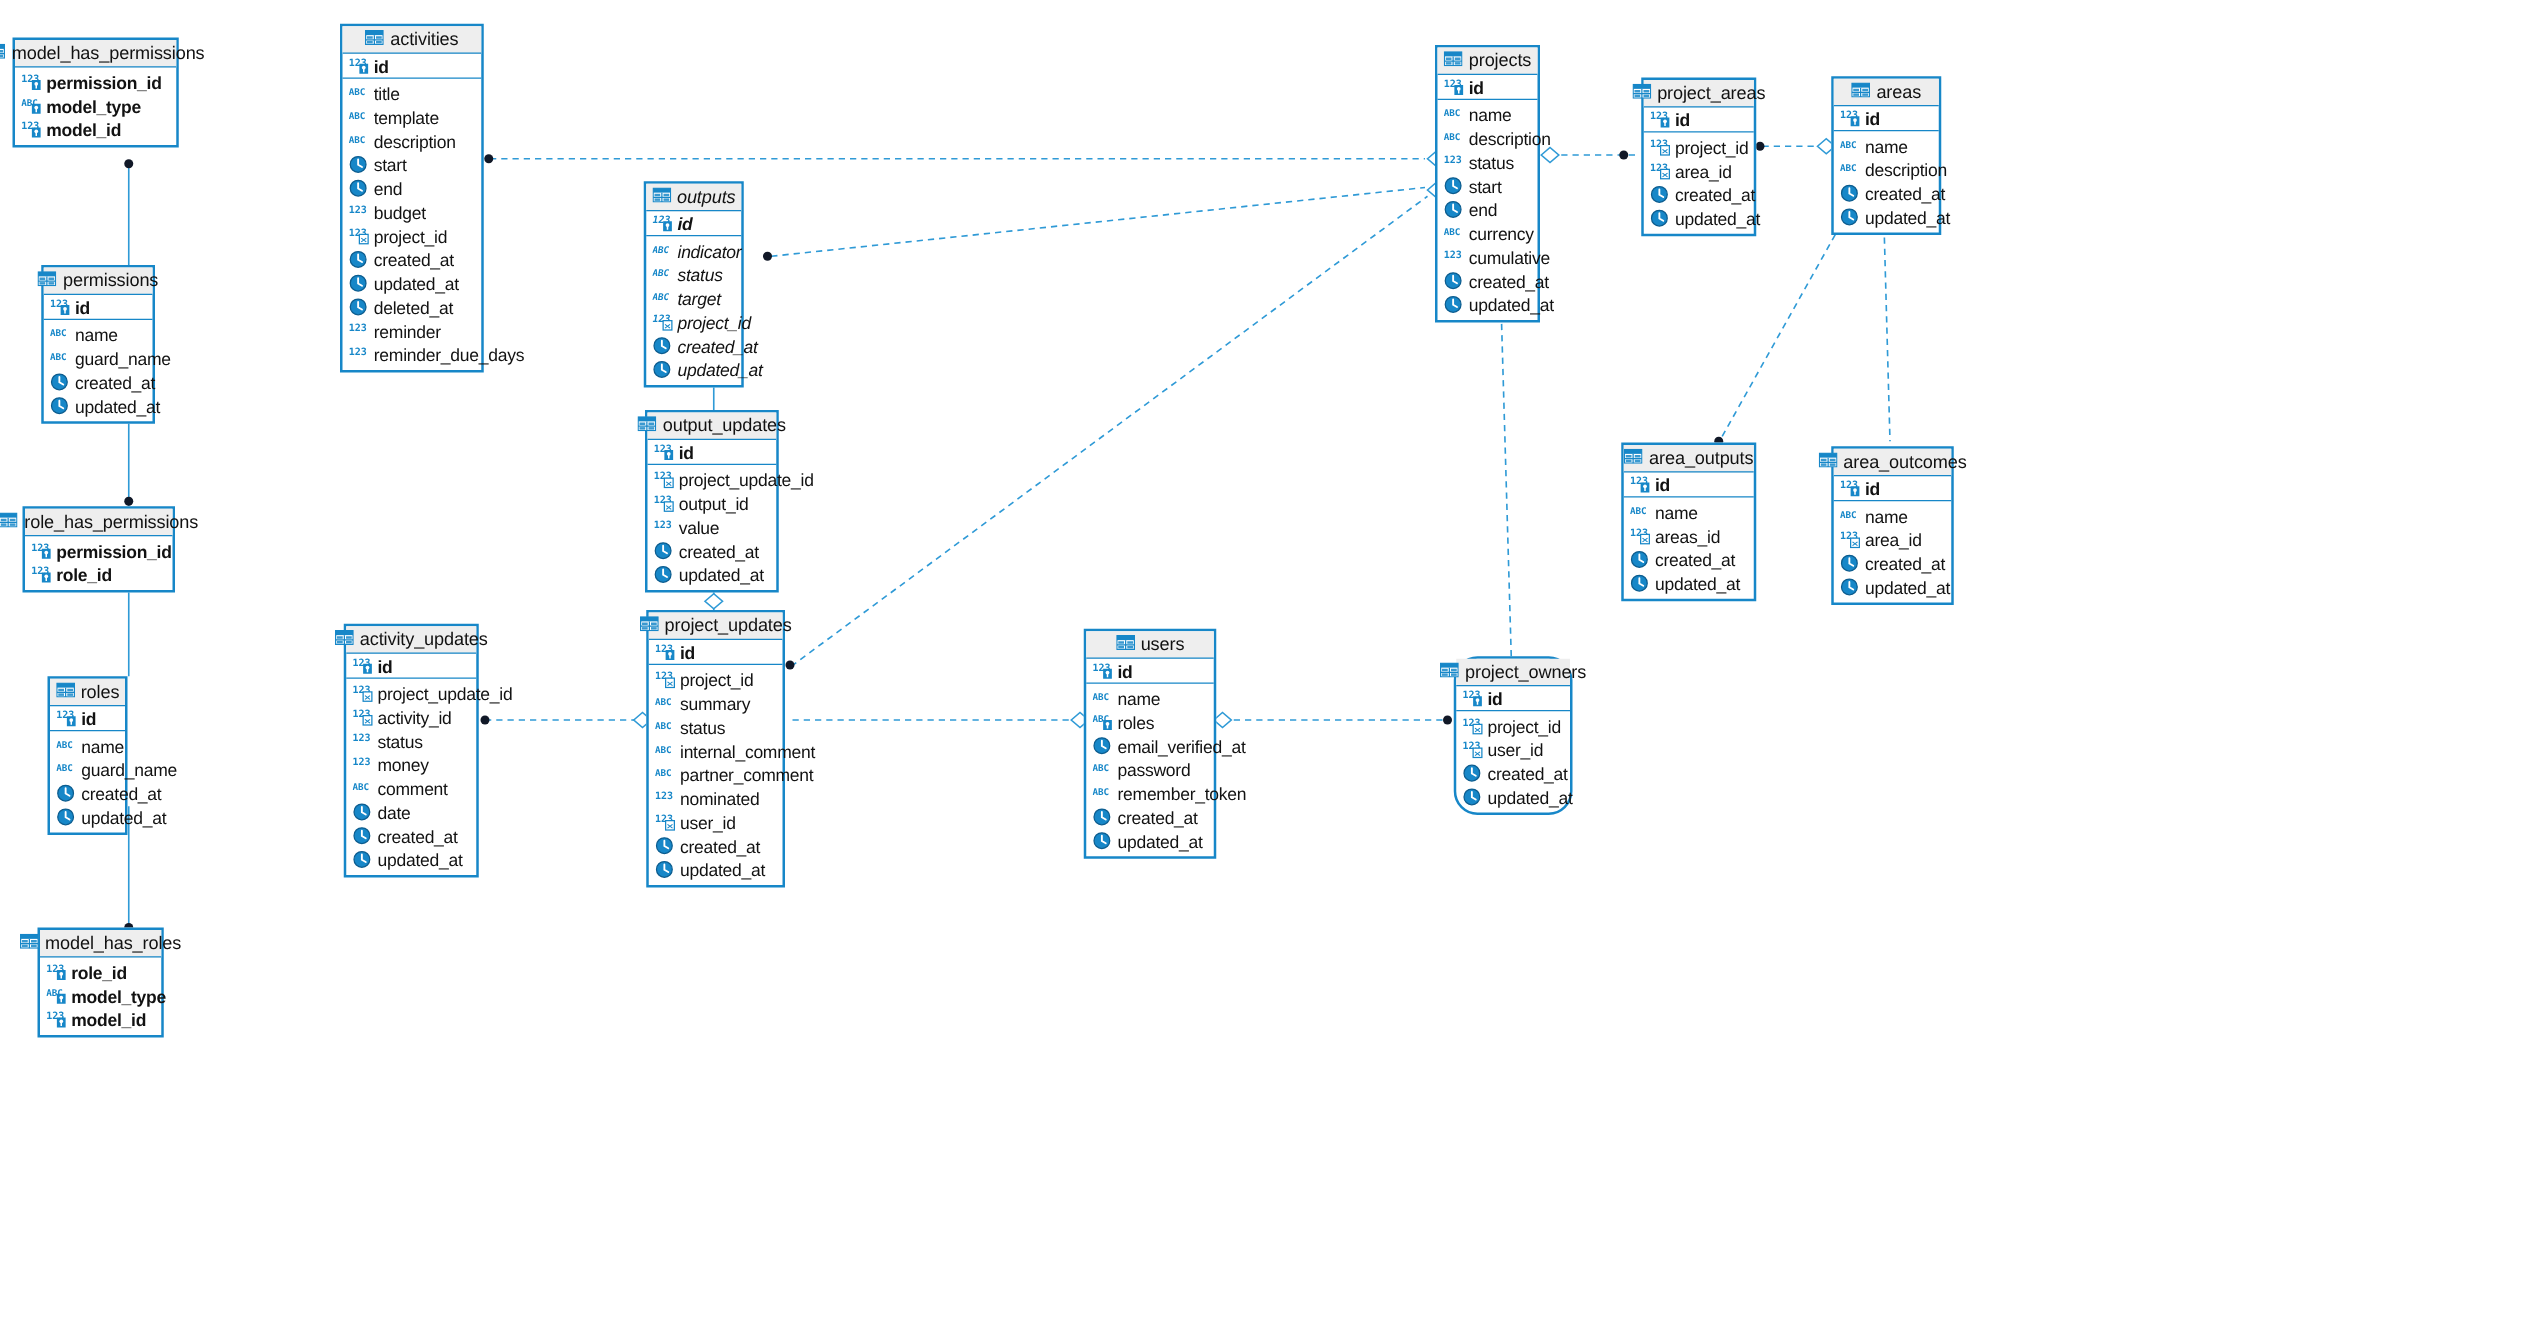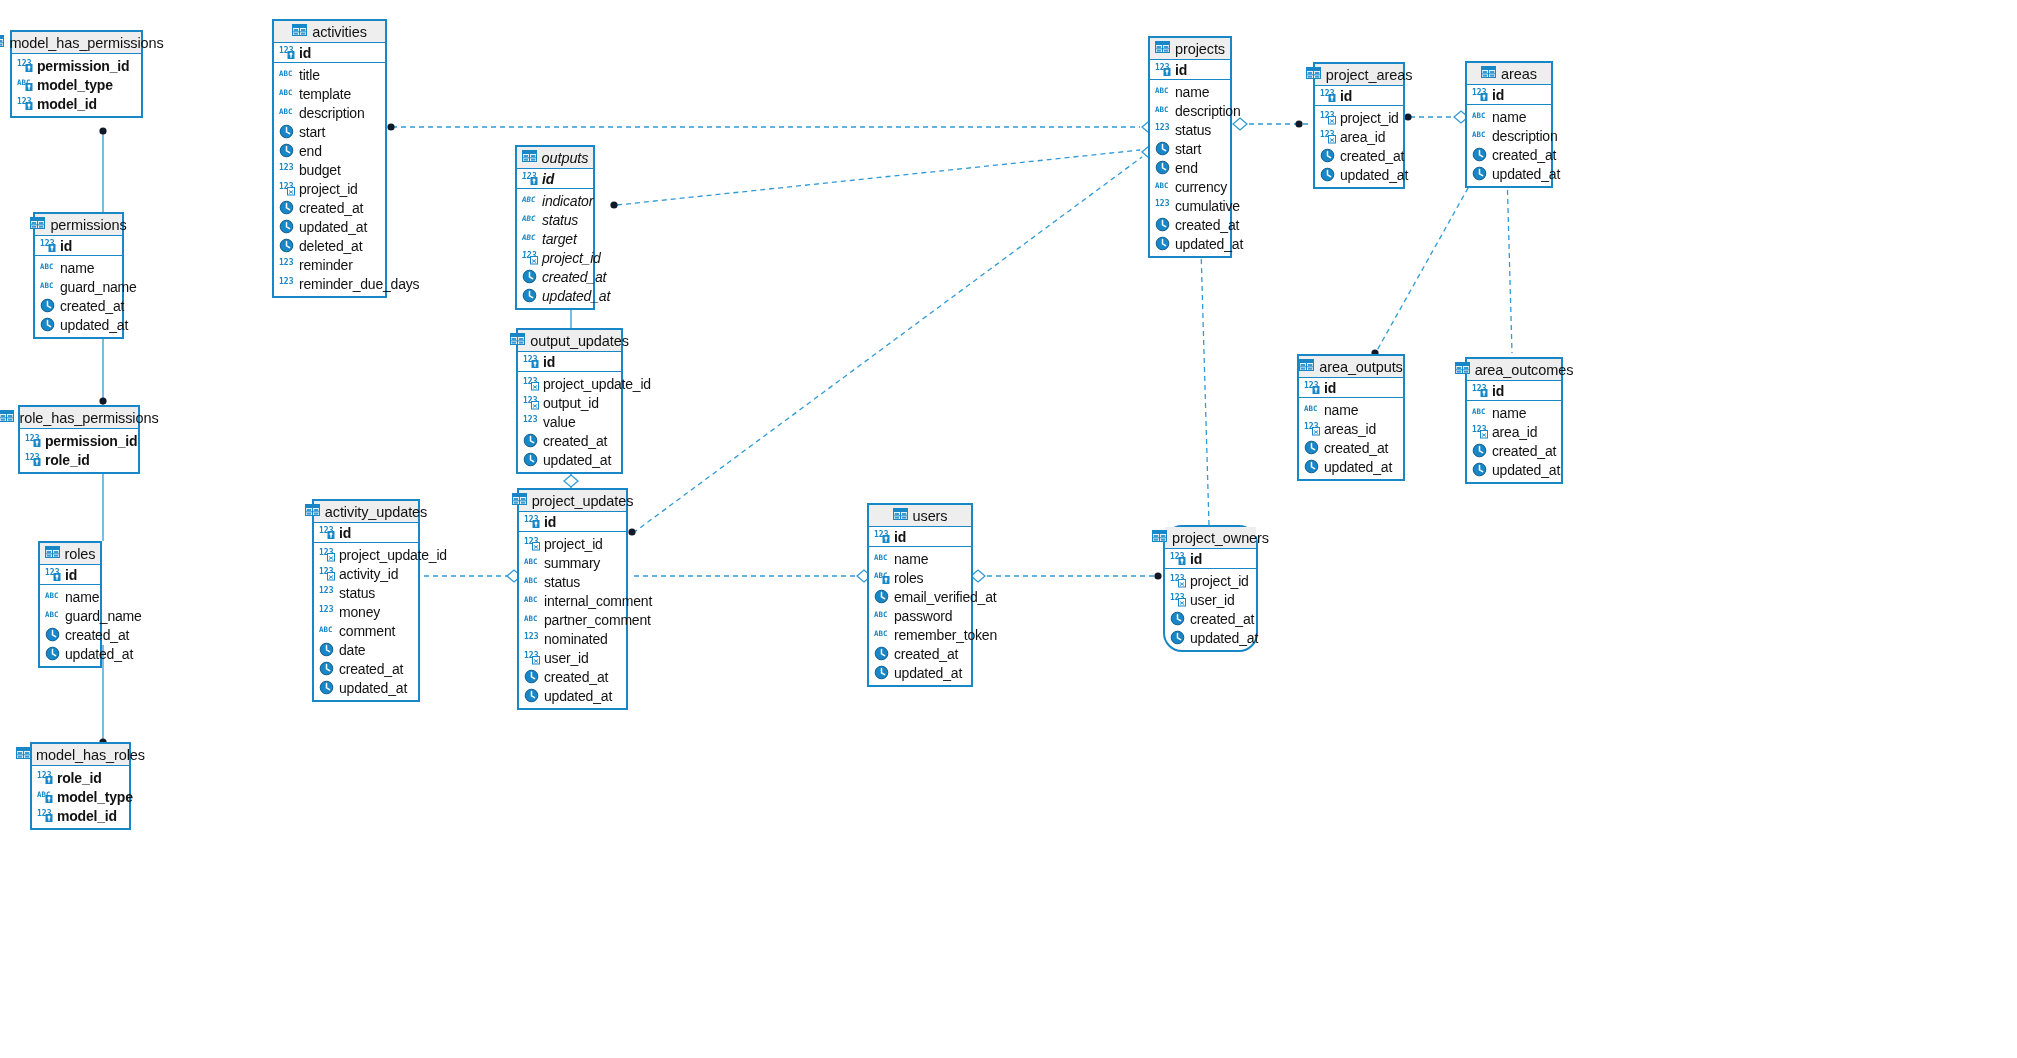--- a/index.html
+++ b/index.html
@@ -673,21 +673,21 @@
               <svg width="15" height="15" viewBox="0 0 15 15">
       <circle cx="7.5" cy="7.5" r="6.3" fill="#1787c8"></circle>
       <circle cx="7.5" cy="7.5" r="6.3" fill="none" stroke="#0d5d8f" stroke-width="1"></circle>
       <path d="M7.5,3.6 L7.5,7.8 L10.6,9.6" stroke="#ffffff" stroke-width="1.5" fill="none" stroke-linecap="round"></path>
     </svg>
             </span>
             <span class="nm">updated_at</span>
           </div>
         </div>
       </div>
-      <div class="tbl" style="left: 275px; top: 499px; width: 108px; margin-left: 37px;">
+      <div class="tbl" style="left: 275px; top: 499px; width: 108px;">
         <div class="tbl-hdr">
           <span class="ic" style="flex-basis: 15px;">
             <svg width="15" height="12" viewBox="0 0 15 12">
       <rect x="0.5" y="0.5" width="14" height="11" fill="#ffffff" stroke="#1787c8" stroke-width="1"></rect>
       <rect x="0.5" y="0.5" width="14" height="3.6" fill="#1787c8"></rect>
       <path d="M7.5,4.1 L7.5,11.5 M0.5,7.8 L14.5,7.8" stroke="#1787c8" stroke-width="1"></path>
       <rect x="1.6" y="5" width="4.6" height="2" fill="#1787c8" opacity="0.85"></rect>
       <rect x="8.8" y="5" width="4.6" height="2" fill="#1787c8" opacity="0.85"></rect>
       <rect x="1.6" y="8.7" width="4.6" height="2" fill="#1787c8" opacity="0.85"></rect>
       <rect x="8.8" y="8.7" width="4.6" height="2" fill="#1787c8" opacity="0.85"></rect>

